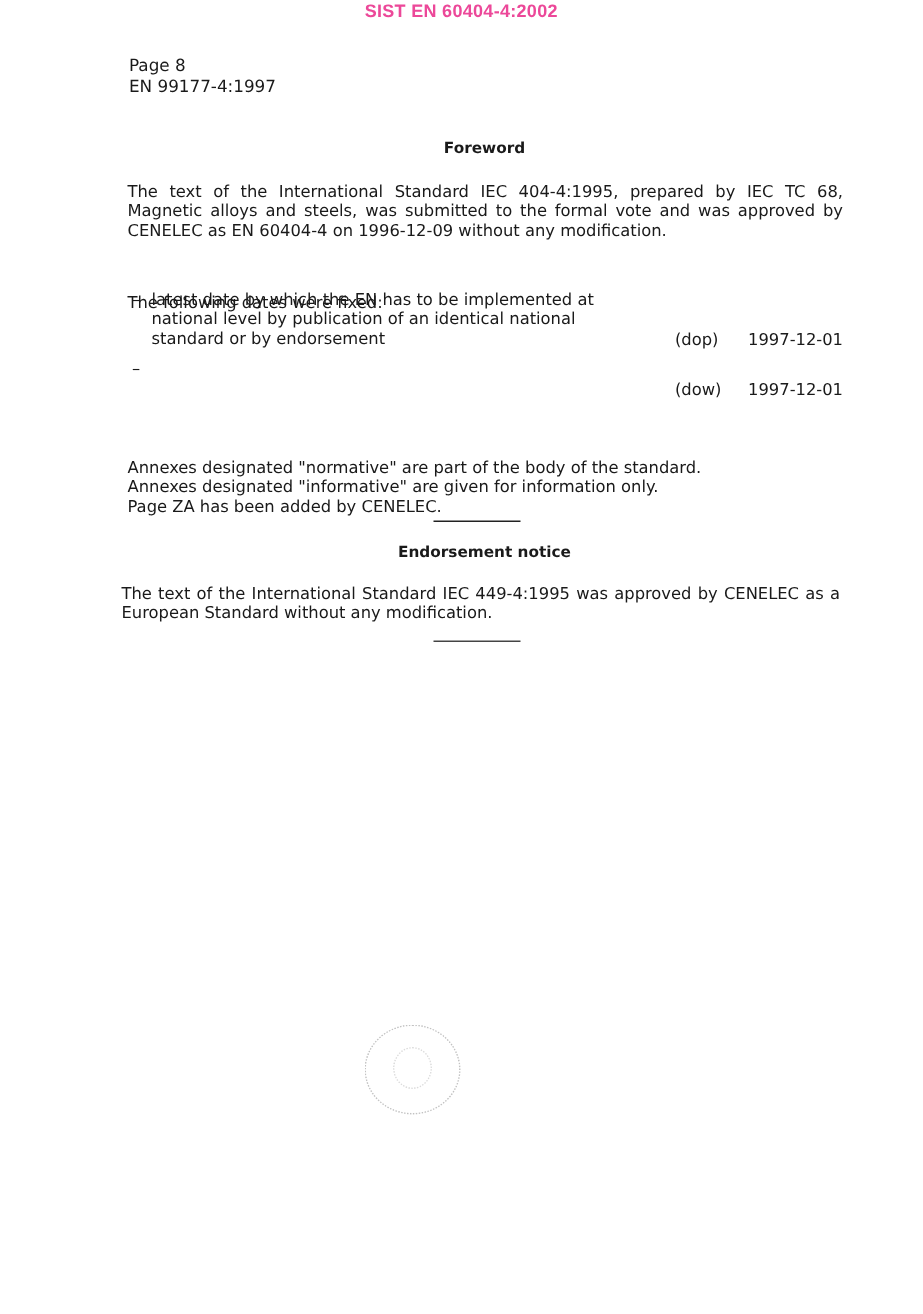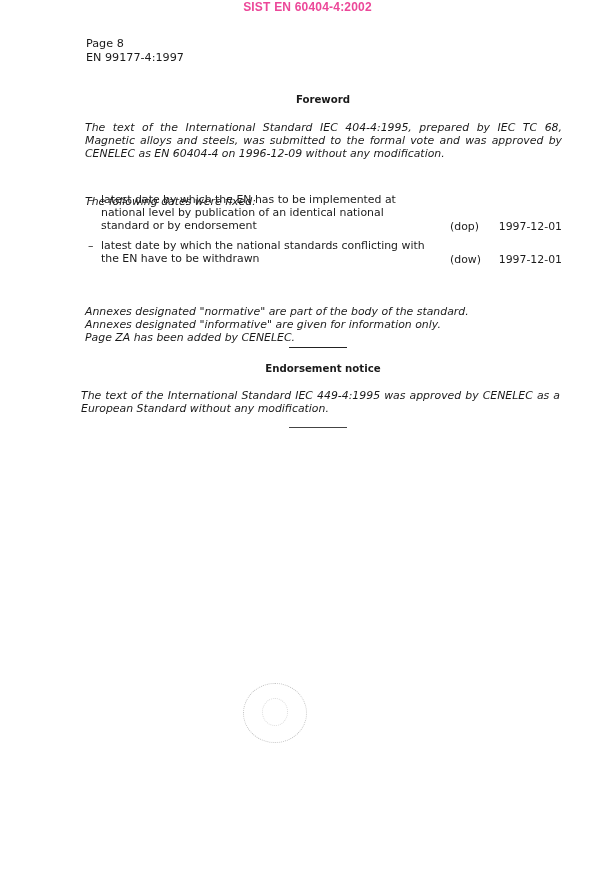--- a/index.html
+++ b/index.html
@@ -45,21 +45,20 @@
       font-size: 10.2px;
       line-height: 13px;
     }
     .para {
       position: absolute;
       left: 85px;
       width: 477px;
       font-size: 10.9px;
       line-height: 13.2px;
       text-align: justify;
-      font-style: italic;
     }
     .para.left {
       text-align: left;
       margin-top: 24px;
     }
     .dash-item {
       position: absolute;
       left: 88px;
       width: 474px;
       font-size: 10.9px;
@@ -135,21 +134,20 @@
 
 <div class="dash-item" style="top:193px; height:40px;">
   <span class="dash">–</span>
   <span class="text">latest date by which the EN has to be implemented at national level by publication of an identical national standard or by endorsement</span>
   <span class="code">(dop)</span>
   <span class="date">1997-12-01</span>
 </div>
 
 <div class="dash-item" style="top:239px; height:27px;">
   <span class="dash">–</span>
-  <span class="text">latest date by which the national standards conflicting with the EN have to be withdrawn</span>
   <span class="code">(dow)</span>
   <span class="date">1997-12-01</span>
 </div>
 
 <div class="para left" style="top:281px; width:480px;">
   <div>Annexes designated "normative" are part of the body of the standard.</div>
   <div>Annexes designated "informative" are given for information only.</div>
   <div>Page ZA has been added by CENELEC.</div>
 </div>
 

